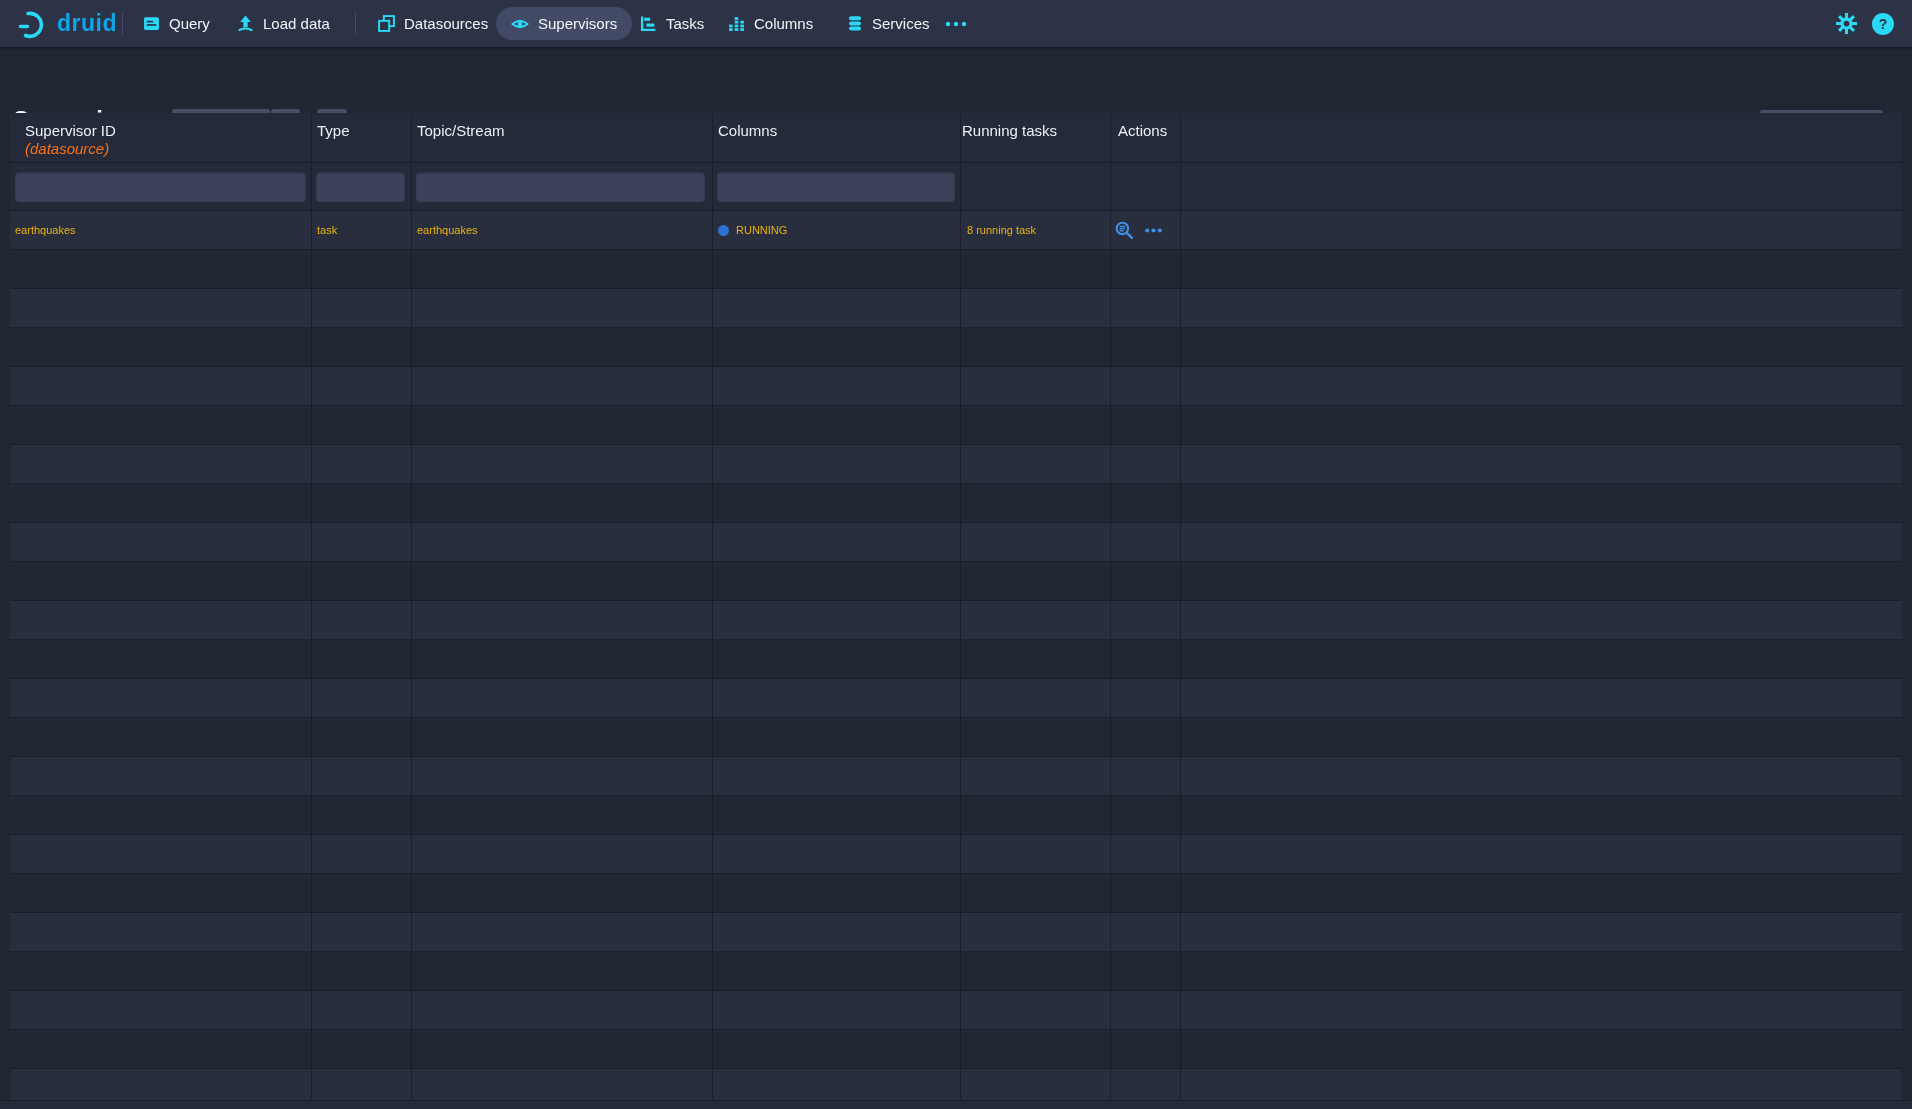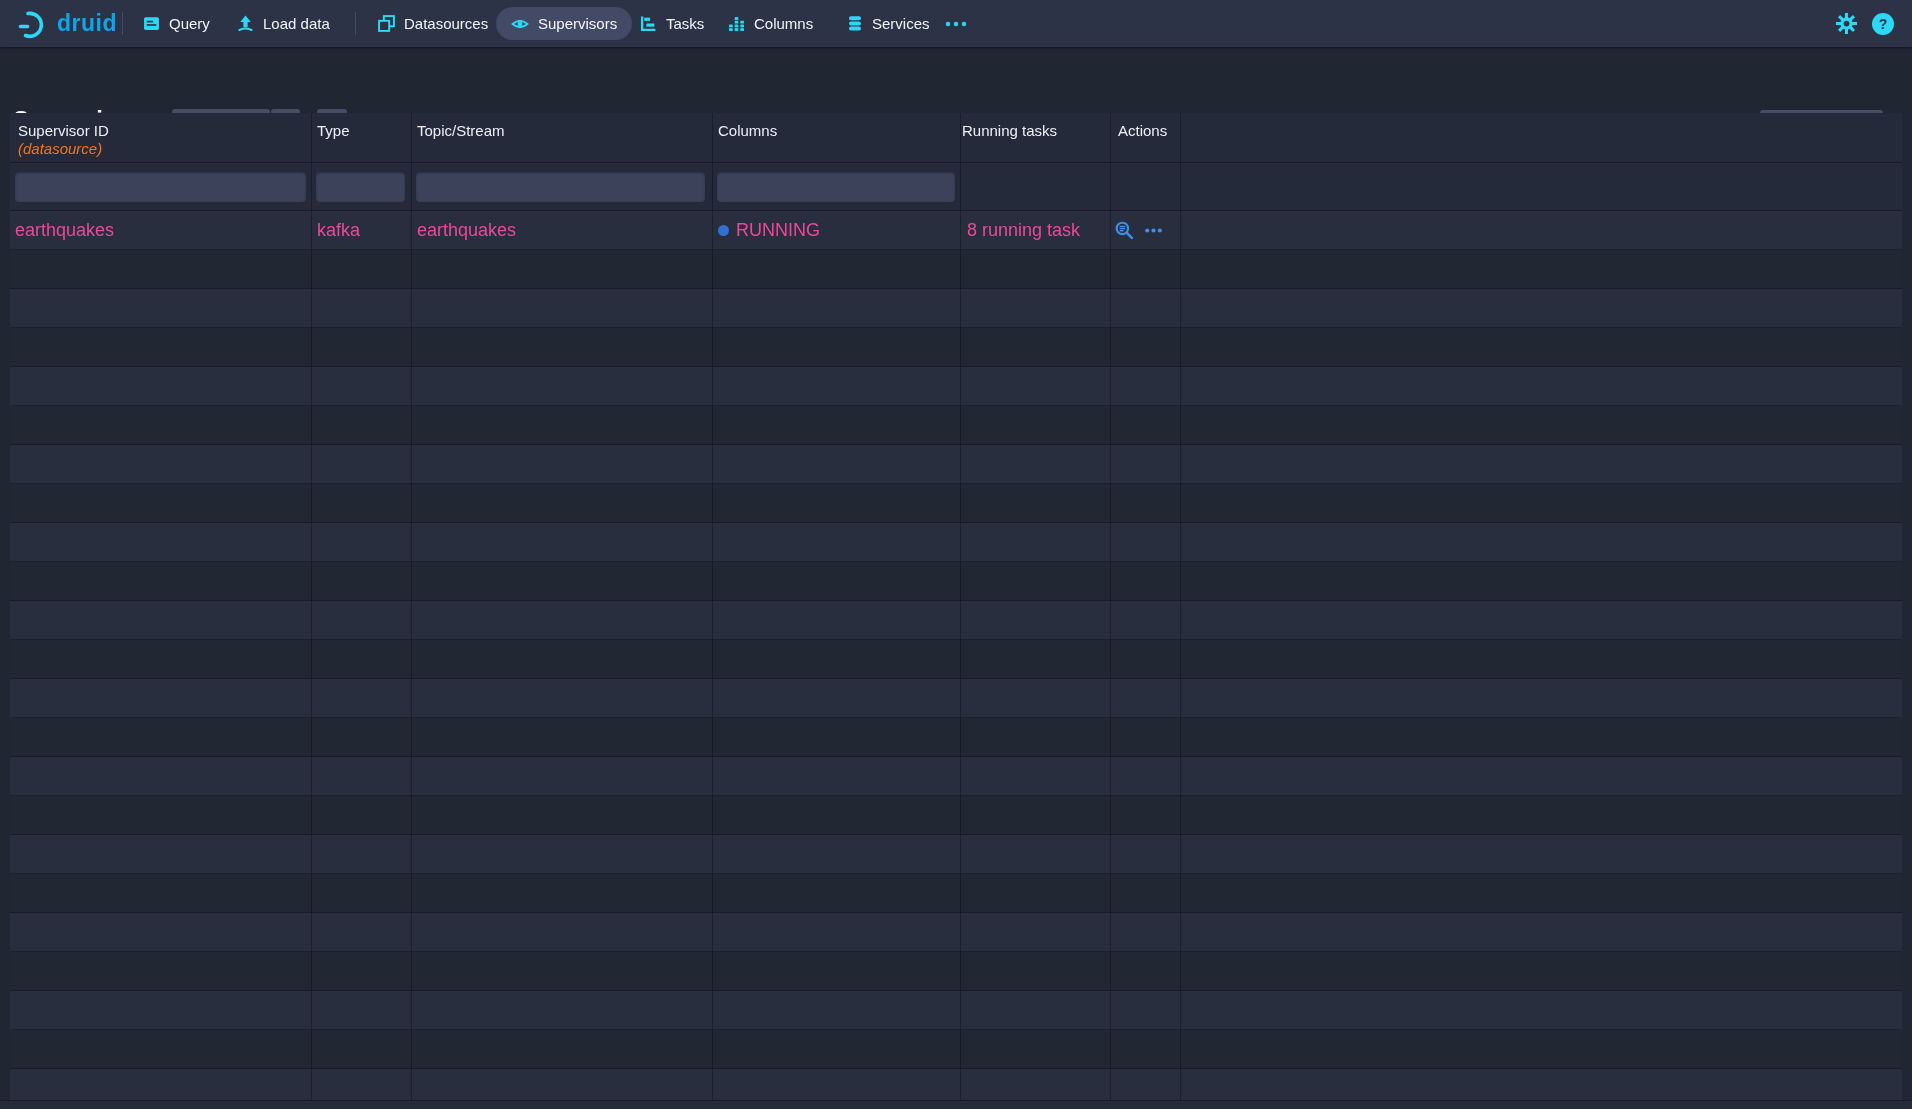--- a/index.html
+++ b/index.html
@@ -41,21 +41,21 @@
   .tfilter { position:absolute; left:0; top:49px; width:1892px; height:49px; background:#242a39;
              border-top:1px solid rgba(13,17,26,.55); border-bottom:1px solid rgba(13,17,26,.55); }
   .finput { position:absolute; top:9px; height:30px; background:#3b4259; border:none; border-radius:4px;
             box-shadow:inset 0 1px 2px rgba(10,14,22,.35); color:#eef2f7; font-size:15px;
             padding:0 8px; font-family:inherit; outline:none; }
   .tbody { position:absolute; left:0; top:98px; width:1892px; height:889px; overflow:hidden; }
   .trow { position:relative; width:1892px; height:39px; border-bottom:1px solid rgba(13,17,26,.42); }
   .trow.light { background:#282e3e; }
   .trow.dark  { background:#222734; }
   .cell { position:absolute; top:0; height:38px; display:flex; align-items:center;
-          font-size:18px; color:#ec4899; white-space:nowrap; }
+          font-size:11px; color:#eab308; white-space:nowrap; }
   .status-dot { width:11px; height:11px; border-radius:50%; background:#2d72d2; margin-right:7px; }
   .vline { position:absolute; top:0; width:1px; height:987px; background:rgba(13,17,26,.5); z-index:5; }
 
   
   .hscroll { position:absolute; left:0; top:1100px; width:1912px; height:9px; background:#262b3a;
              border-top:1px solid rgba(10,14,22,.5); }
 
   svg { display:block; }
 </style>
 </head>
@@ -220,21 +220,21 @@
     <span class="dim">(6/6)</span>
     <svg width="14" height="14" viewBox="0 0 16 16" style="margin-left:3px">
       <polygon points="4,6.3 12,6.3 8,11" fill="#b8c2d1"></polygon>
     </svg>
   </button>
 </div>
 
 <div class="table-wrap">
 
   <div class="thead">
-    <div class="th" style="left:8px">
+    <div class="th" style="left:15px">
       <div>Supervisor ID</div>
       <div class="sub">(datasource)</div>
     </div>
     <div class="th" style="left:307px"><span>Type</span></div>
     <div class="th" style="left:407px"><span>Topic/Stream</span></div>
     <div class="th" style="left:708px"><span>Columns</span></div>
     <div class="th" style="left:952px"><span>Running tasks</span></div>
     <div class="th" style="left:1108px"><span>Actions</span></div>
   </div>
 
@@ -244,21 +244,21 @@
     <input class="finput" style="left: 406px; width: 289px;" value="">
     <input class="finput" style="left: 707px; width: 238px;" value="">
   </div>
 
   <div class="tbody">
     <div class="trow light">
       <div class="cell" style="left:5px">
           <span>earthquakes</span>
         </div>
       <div class="cell" style="left:307px">
-          <span>kafka</span>
+          <span>task</span>
         </div>
       <div class="cell" style="left:407px">
           <span>earthquakes</span>
         </div>
       <div class="cell" style="left:708px">
         <span class="status-dot" style="background: rgb(45, 114, 210);"></span>
         <span>RUNNING</span>
       </div>
       <div class="cell" style="left:957px">
           <span>8 running task</span>

